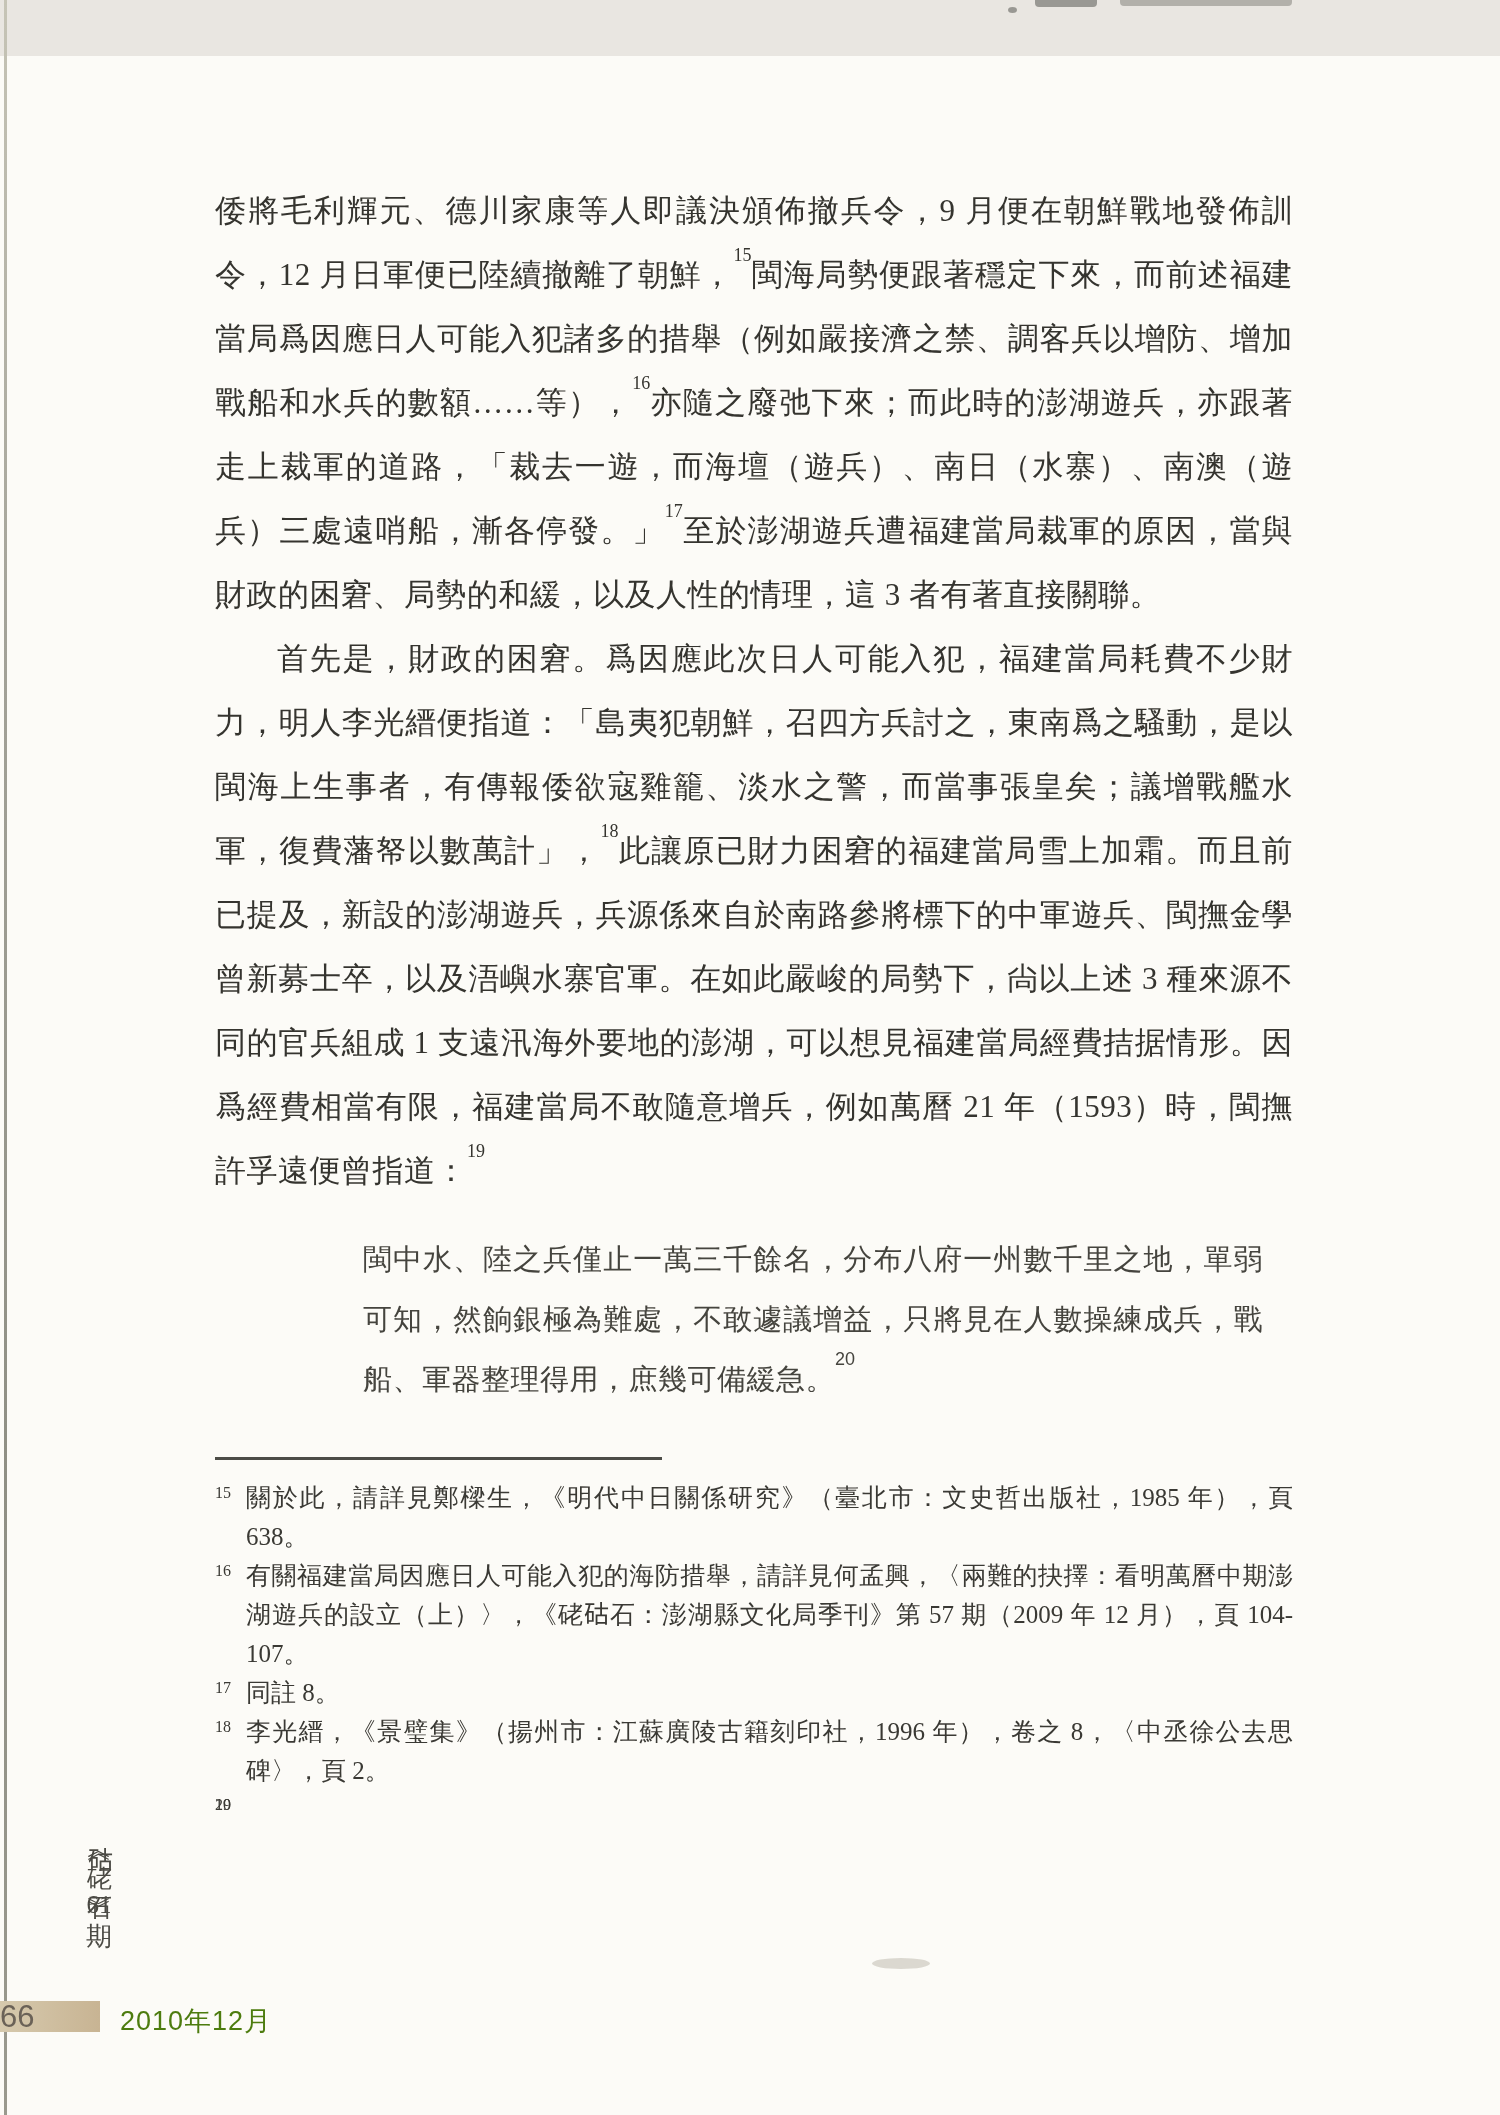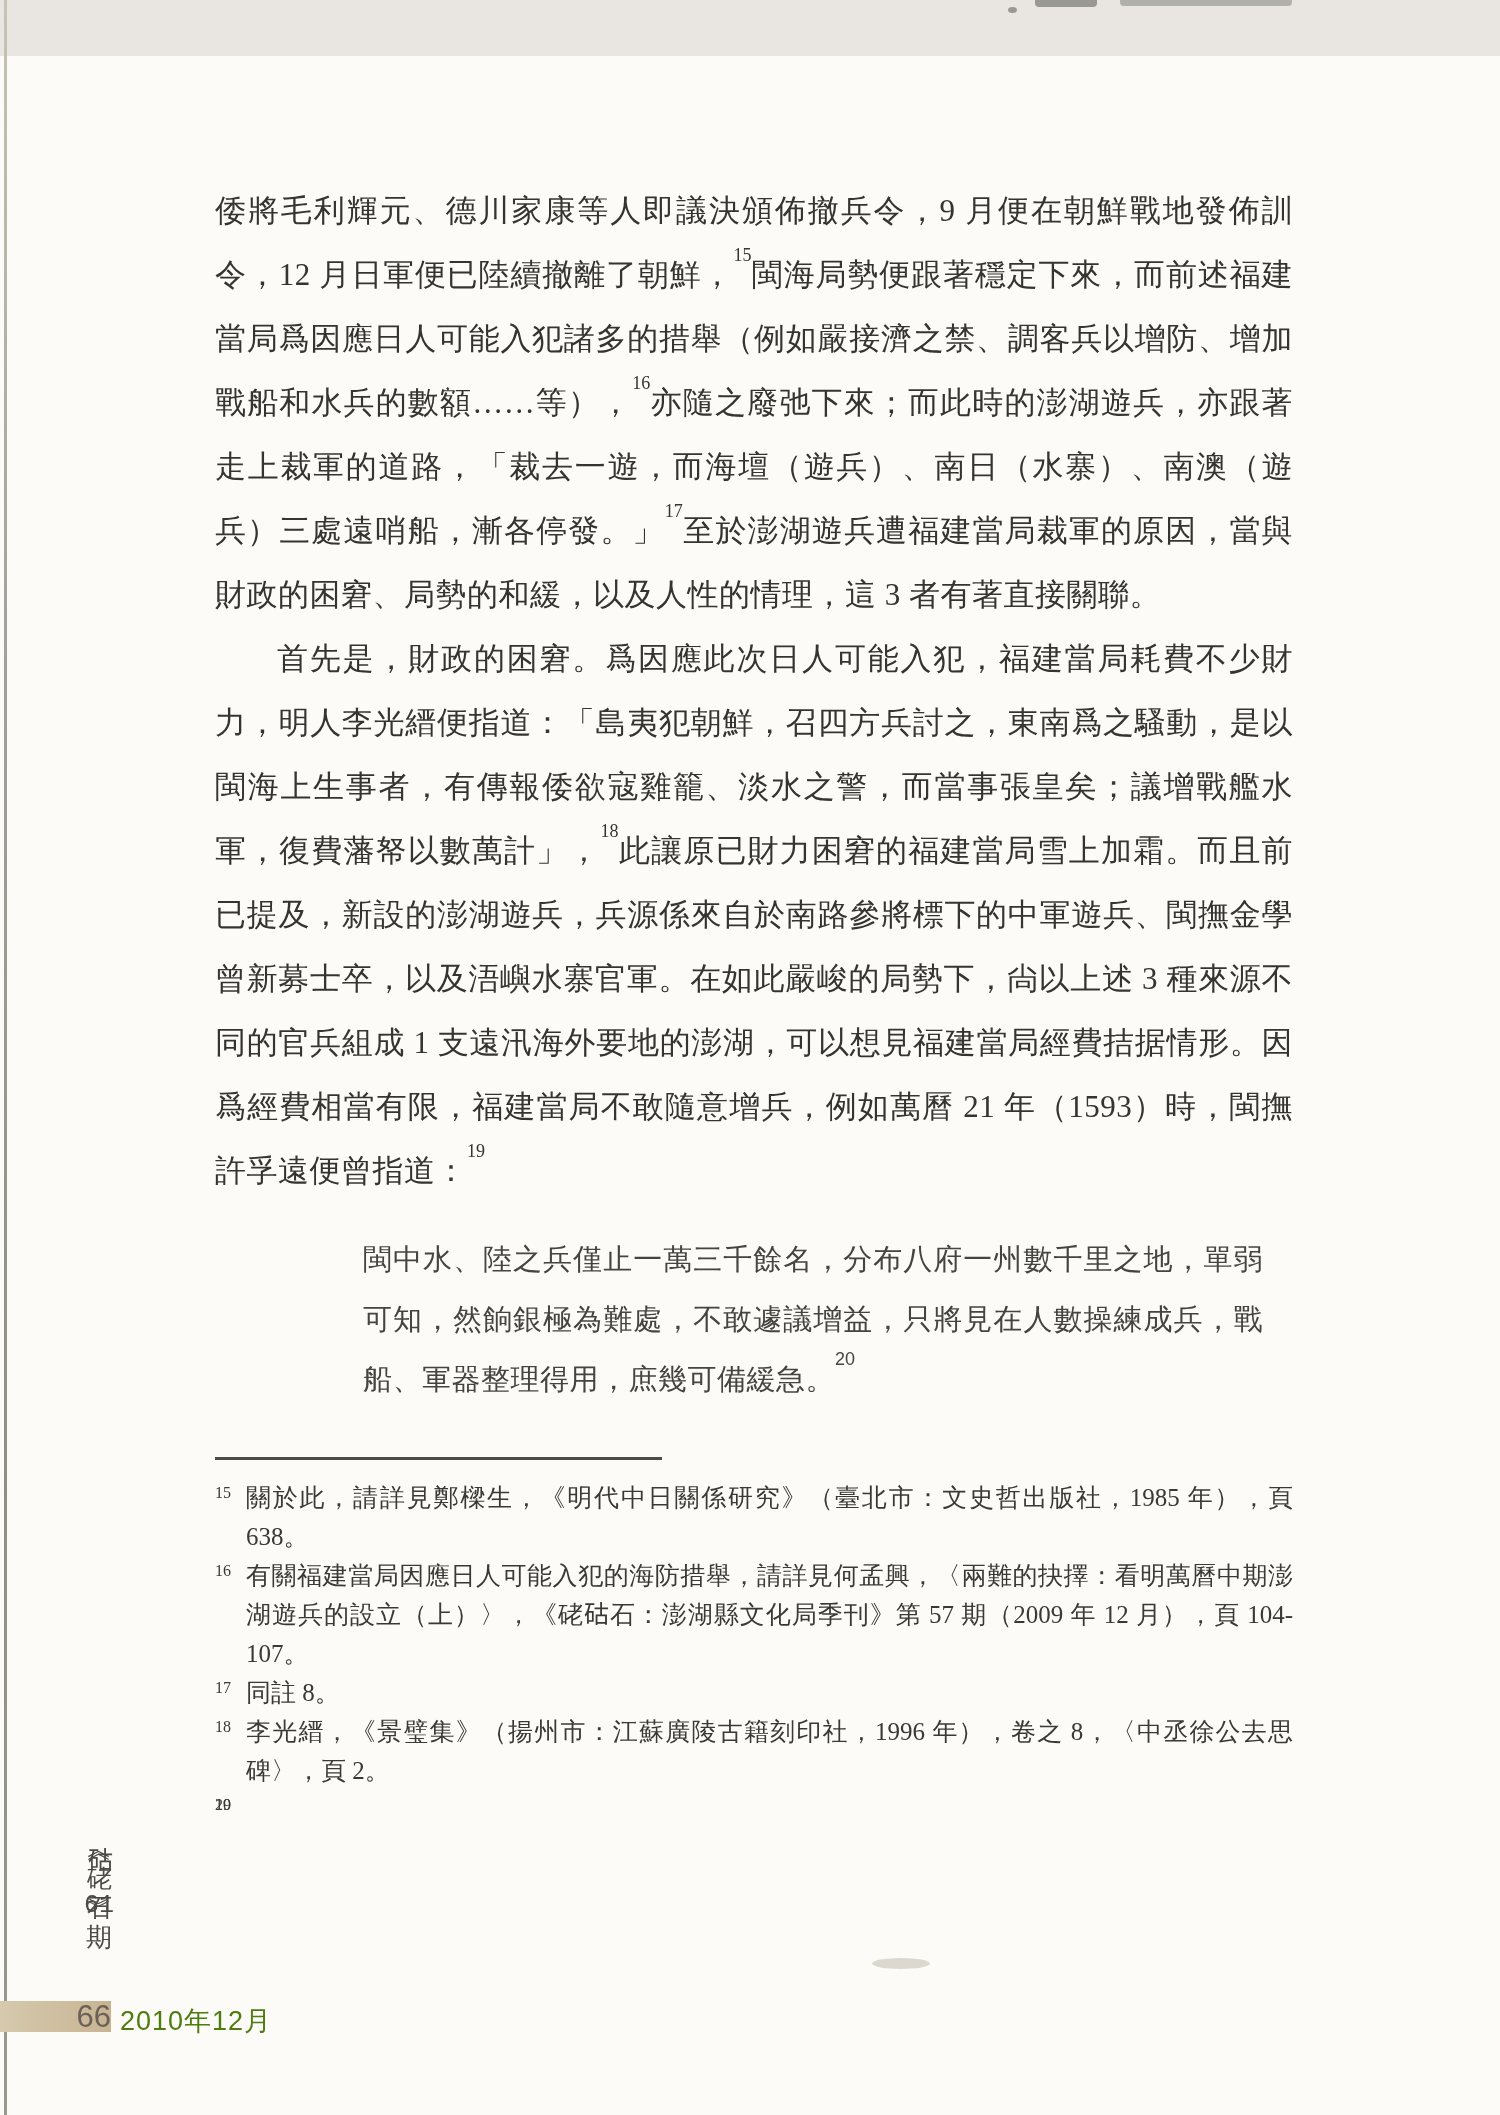--- a/index.html
+++ b/index.html
@@ -28,27 +28,27 @@
     text-align:justify;letter-spacing:.5px;color:#45443e;
     font-family:Liberation Sans, sans-serif;}
 
   .fn-sep{width:447px;height:3px;background:#4c4c47;margin:46px 0 18px 0;}
   .fn-list{font-size:25px;line-height:39px;color:#3a3934;}
   .fn-item{position:relative;padding-left:31px;text-align:justify;margin:0;}
   .fn-num{position:absolute;left:0;top:-5px;font-size:16px;}
 
   .journal-sidebar{position:absolute;left:84px;top:1843px;width:30px;text-align:center;color:#4b4a44;}
   .v-title{writing-mode:vertical-rl;font-size:25px;line-height:28px;letter-spacing:3px;margin:0 auto;}
-  .v-issue{font-family:Liberation Mono, monospace;font-size:25px;margin-top:8px;}
+  .v-issue{font-family:Liberation Serif, serif;font-size:25px;margin-top:8px;}
   .v-issue-label{font-size:26px;margin-top:0;}
 
-  .page-badge{position:absolute;left:0;top:2001px;width:111px;height:31px;
+  .page-badge{position:absolute;left:0;top:2001px;width:100px;height:31px;
     background:linear-gradient(90deg,#d6c9ad,var(--badge_bg,#c8b493));
     font-family:"Liberation Sans","DejaVu Sans",sans-serif;font-size:31px;color:#6b6257;
-    text-align:right;padding-right:0;box-sizing:border-box;line-height:32px;}
+    text-align:left;padding-right:20px;box-sizing:border-box;line-height:32px;}
   .footer-date{position:absolute;left:120px;top:2003px;
     font-family:"Liberation Sans","DejaVu Sans",sans-serif;font-size:27px;color:#4d7c0f;letter-spacing:1px;}
 </style>
 </head>
 <body>
 
 <div class="page">
   <div class="top-band"></div>
   <div class="spine-line"></div>
   <div class="smudge sm1"></div>

